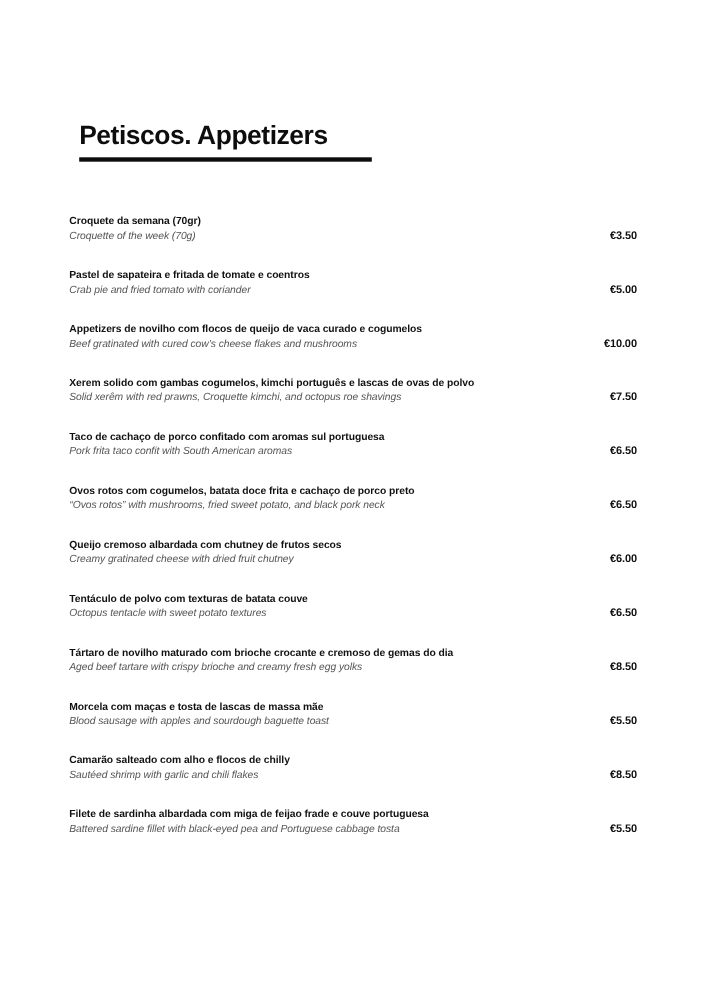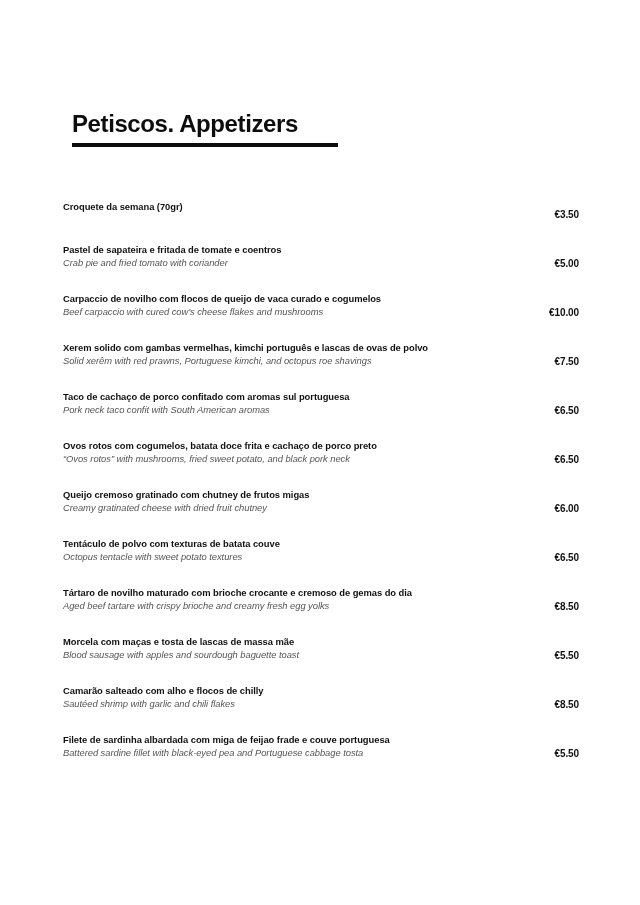--- a/index.html
+++ b/index.html
@@ -105,67 +105,68 @@
   <div class="section-head">
     <h1 class="section-title">Petiscos. Appetizers</h1>
     <div class="section-rule"></div>
   </div>
 
   <div class="menu-list">
 
     <div class="menu-item">
       <div class="item-text">
         <div class="item-name">Croquete da semana (70gr)</div>
+        <div class="item-desc">Croquette of the week (70g)</div>
       </div>
       <div class="item-price">€3.50</div>
     </div>
 
     <div class="menu-item">
       <div class="item-text">
         <div class="item-name">Pastel de sapateira e fritada de tomate e coentros</div>
         <div class="item-desc">Crab pie and fried tomato with coriander</div>
       </div>
       <div class="item-price">€5.00</div>
     </div>
 
     <div class="menu-item">
       <div class="item-text">
-        <div class="item-name">Carpaccio de novilho com flocos de queijo de vaca curado e cogumelos</div>
-        <div class="item-desc">Beef carpaccio with cured cow’s cheese flakes and mushrooms</div>
+        <div class="item-name">Appetizers de novilho com flocos de queijo de vaca curado e cogumelos</div>
+        <div class="item-desc">Beef gratinated with cured cow’s cheese flakes and mushrooms</div>
       </div>
       <div class="item-price">€10.00</div>
     </div>
 
     <div class="menu-item">
       <div class="item-text">
-        <div class="item-name">Xerem solido com gambas vermelhas, kimchi português e lascas de ovas de polvo</div>
-        <div class="item-desc">Solid xerêm with red prawns, Portuguese kimchi, and octopus roe shavings</div>
+        <div class="item-name">Xerem solido com gambas cogumelos, kimchi português e lascas de ovas de polvo</div>
+        <div class="item-desc">Solid xerêm with red prawns, Croquette kimchi, and octopus roe shavings</div>
       </div>
       <div class="item-price">€7.50</div>
     </div>
 
     <div class="menu-item">
       <div class="item-text">
         <div class="item-name">Taco de cachaço de porco confitado com aromas sul portuguesa</div>
-        <div class="item-desc">Pork neck taco confit with South American aromas</div>
+        <div class="item-desc">Pork frita taco confit with South American aromas</div>
       </div>
       <div class="item-price">€6.50</div>
     </div>
 
     <div class="menu-item">
       <div class="item-text">
         <div class="item-name">Ovos rotos com cogumelos, batata doce frita e cachaço de porco preto</div>
         <div class="item-desc">“Ovos rotos” with mushrooms, fried sweet potato, and black pork neck</div>
       </div>
       <div class="item-price">€6.50</div>
     </div>
 
     <div class="menu-item">
       <div class="item-text">
-        <div class="item-name">Queijo cremoso gratinado com chutney de frutos migas</div>
+        <div class="item-name">Queijo cremoso albardada com chutney de frutos secos</div>
         <div class="item-desc">Creamy gratinated cheese with dried fruit chutney</div>
       </div>
       <div class="item-price">€6.00</div>
     </div>
 
     <div class="menu-item">
       <div class="item-text">
         <div class="item-name">Tentáculo de polvo com texturas de batata couve</div>
         <div class="item-desc">Octopus tentacle with sweet potato textures</div>
       </div>

